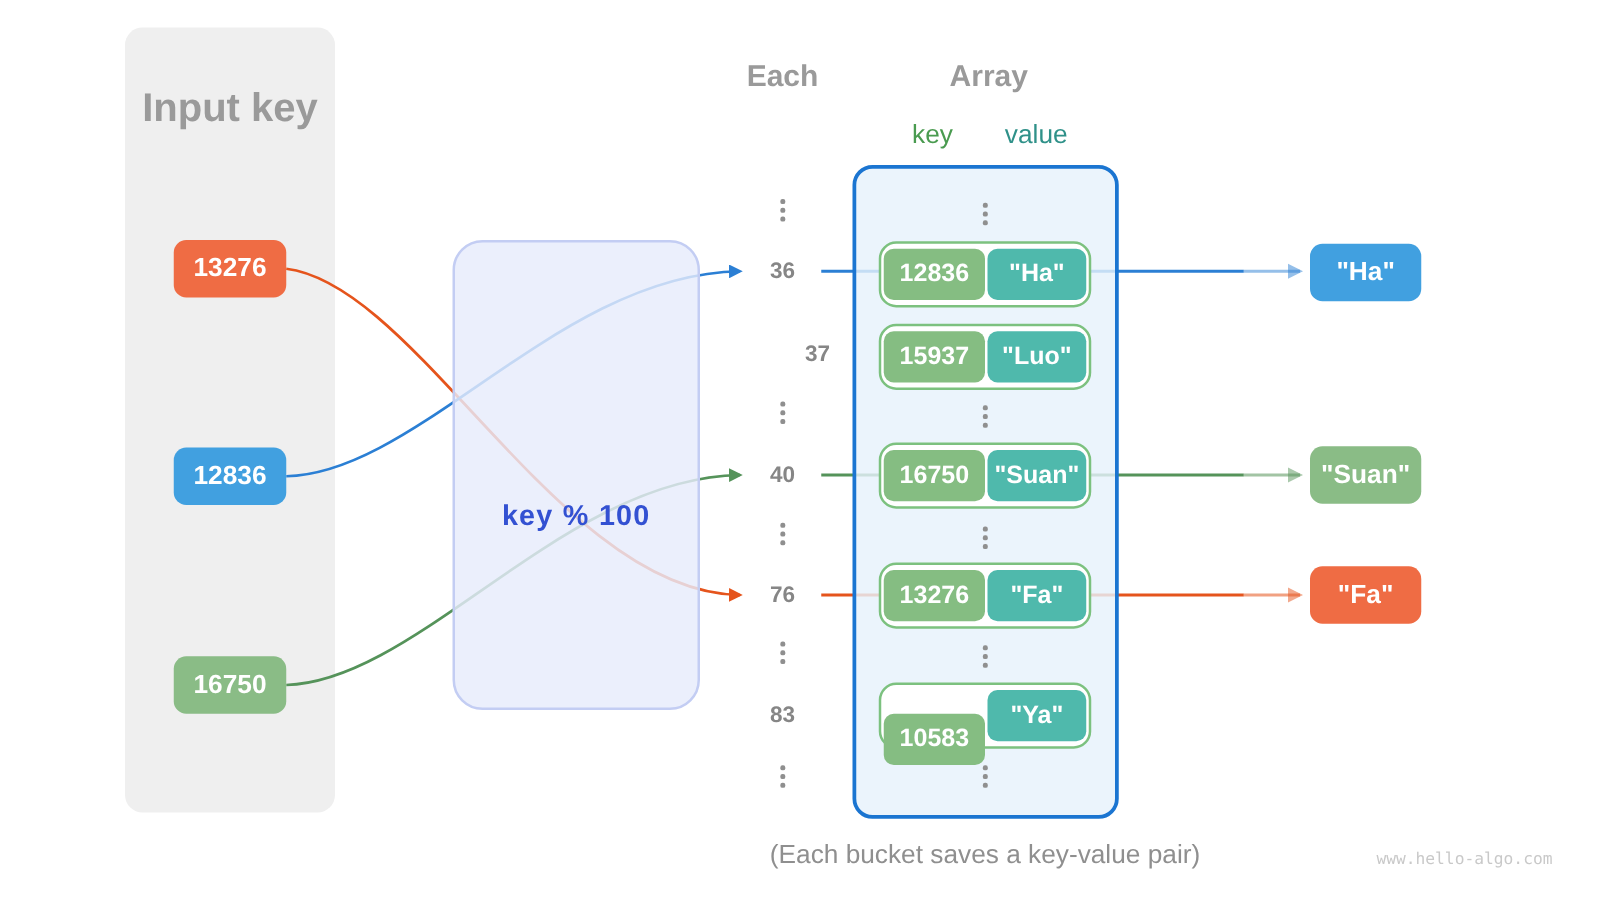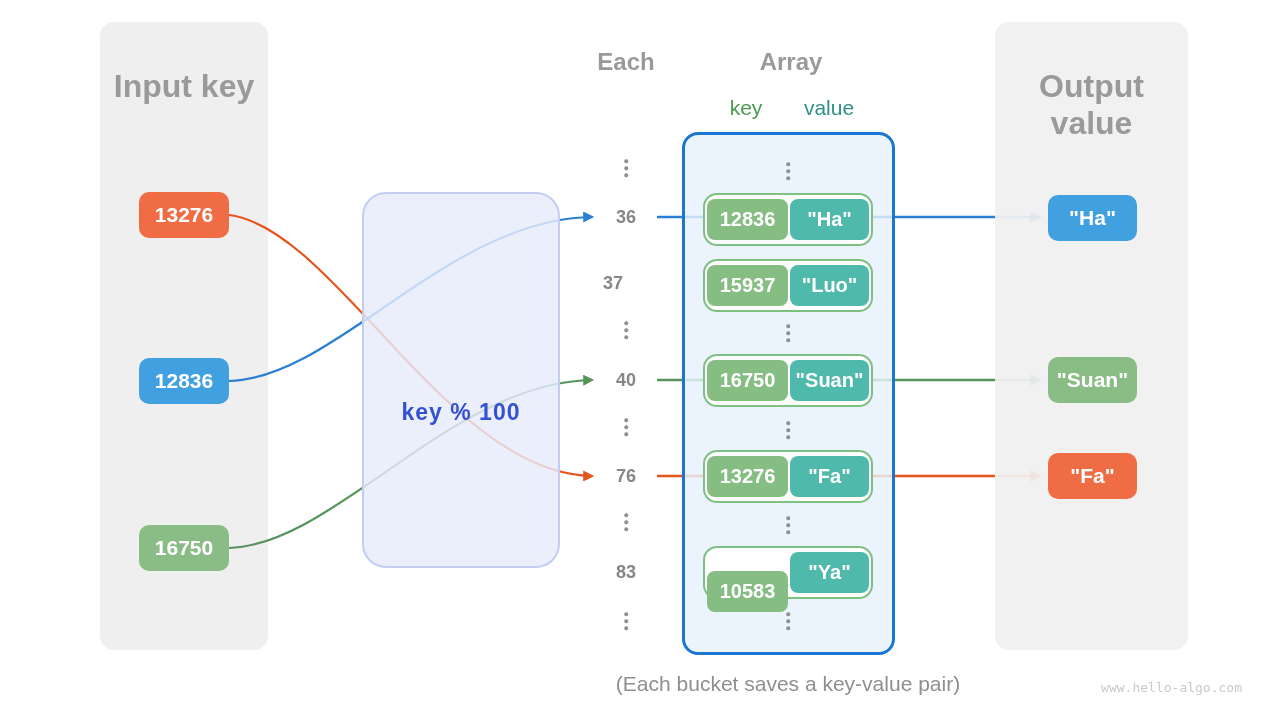--- a/index.html
+++ b/index.html
@@ -133,21 +133,21 @@
   <div class="hdr" style="left:791px;top:62px;">Array</div>
   <div class="sublabel" style="left:746px;top:108px;color:#4a9b50;">key</div>
   <div class="sublabel" style="left:829px;top:108px;color:#2f9189;">value</div>
 
   <div class="vdots" style="left:626px;top:168px;">
       <span></span>
       <span></span>
       <span></span>
     </div>
   <div class="idx" style="left:626px;top:217px;">36</div>
-  <div class="idx" style="left:613px;top:283px;">37</div>
+  <div class="idx" style="left:654px;top:283px;">37</div>
   <div class="vdots" style="left:626px;top:330px;">
       <span></span>
       <span></span>
       <span></span>
     </div>
   <div class="idx" style="left:626px;top:380px;">40</div>
   <div class="vdots" style="left:626px;top:427px;">
       <span></span>
       <span></span>
       <span></span>
@@ -214,23 +214,20 @@
       <div class="cell v" style="background: rgb(79, 185, 172);">"Ya"</div>
     </div>
 
     <div class="vdots" style="left:103px;top:486px;">
         <span></span>
         <span></span>
         <span></span>
       </div>
   </div>
 
-  <div class="panel right" style="left:995px;top:22px;width:193px;height:628px;">
-    <div class="panel-title">Output value</div>
-  </div>
 
   <div class="outbox" style="top: 195px; background: rgb(65, 160, 224);">"Ha"</div>
   <div class="outbox" style="top: 357px; background: rgb(138, 188, 134);">"Suan"</div>
   <div class="outbox" style="top: 453px; background: rgb(239, 108, 68);">"Fa"</div>
 
   <div class="caption">(Each bucket saves a key-value pair)</div>
   <div class="watermark">www.hello-algo.com</div>
 
 </div>
 

